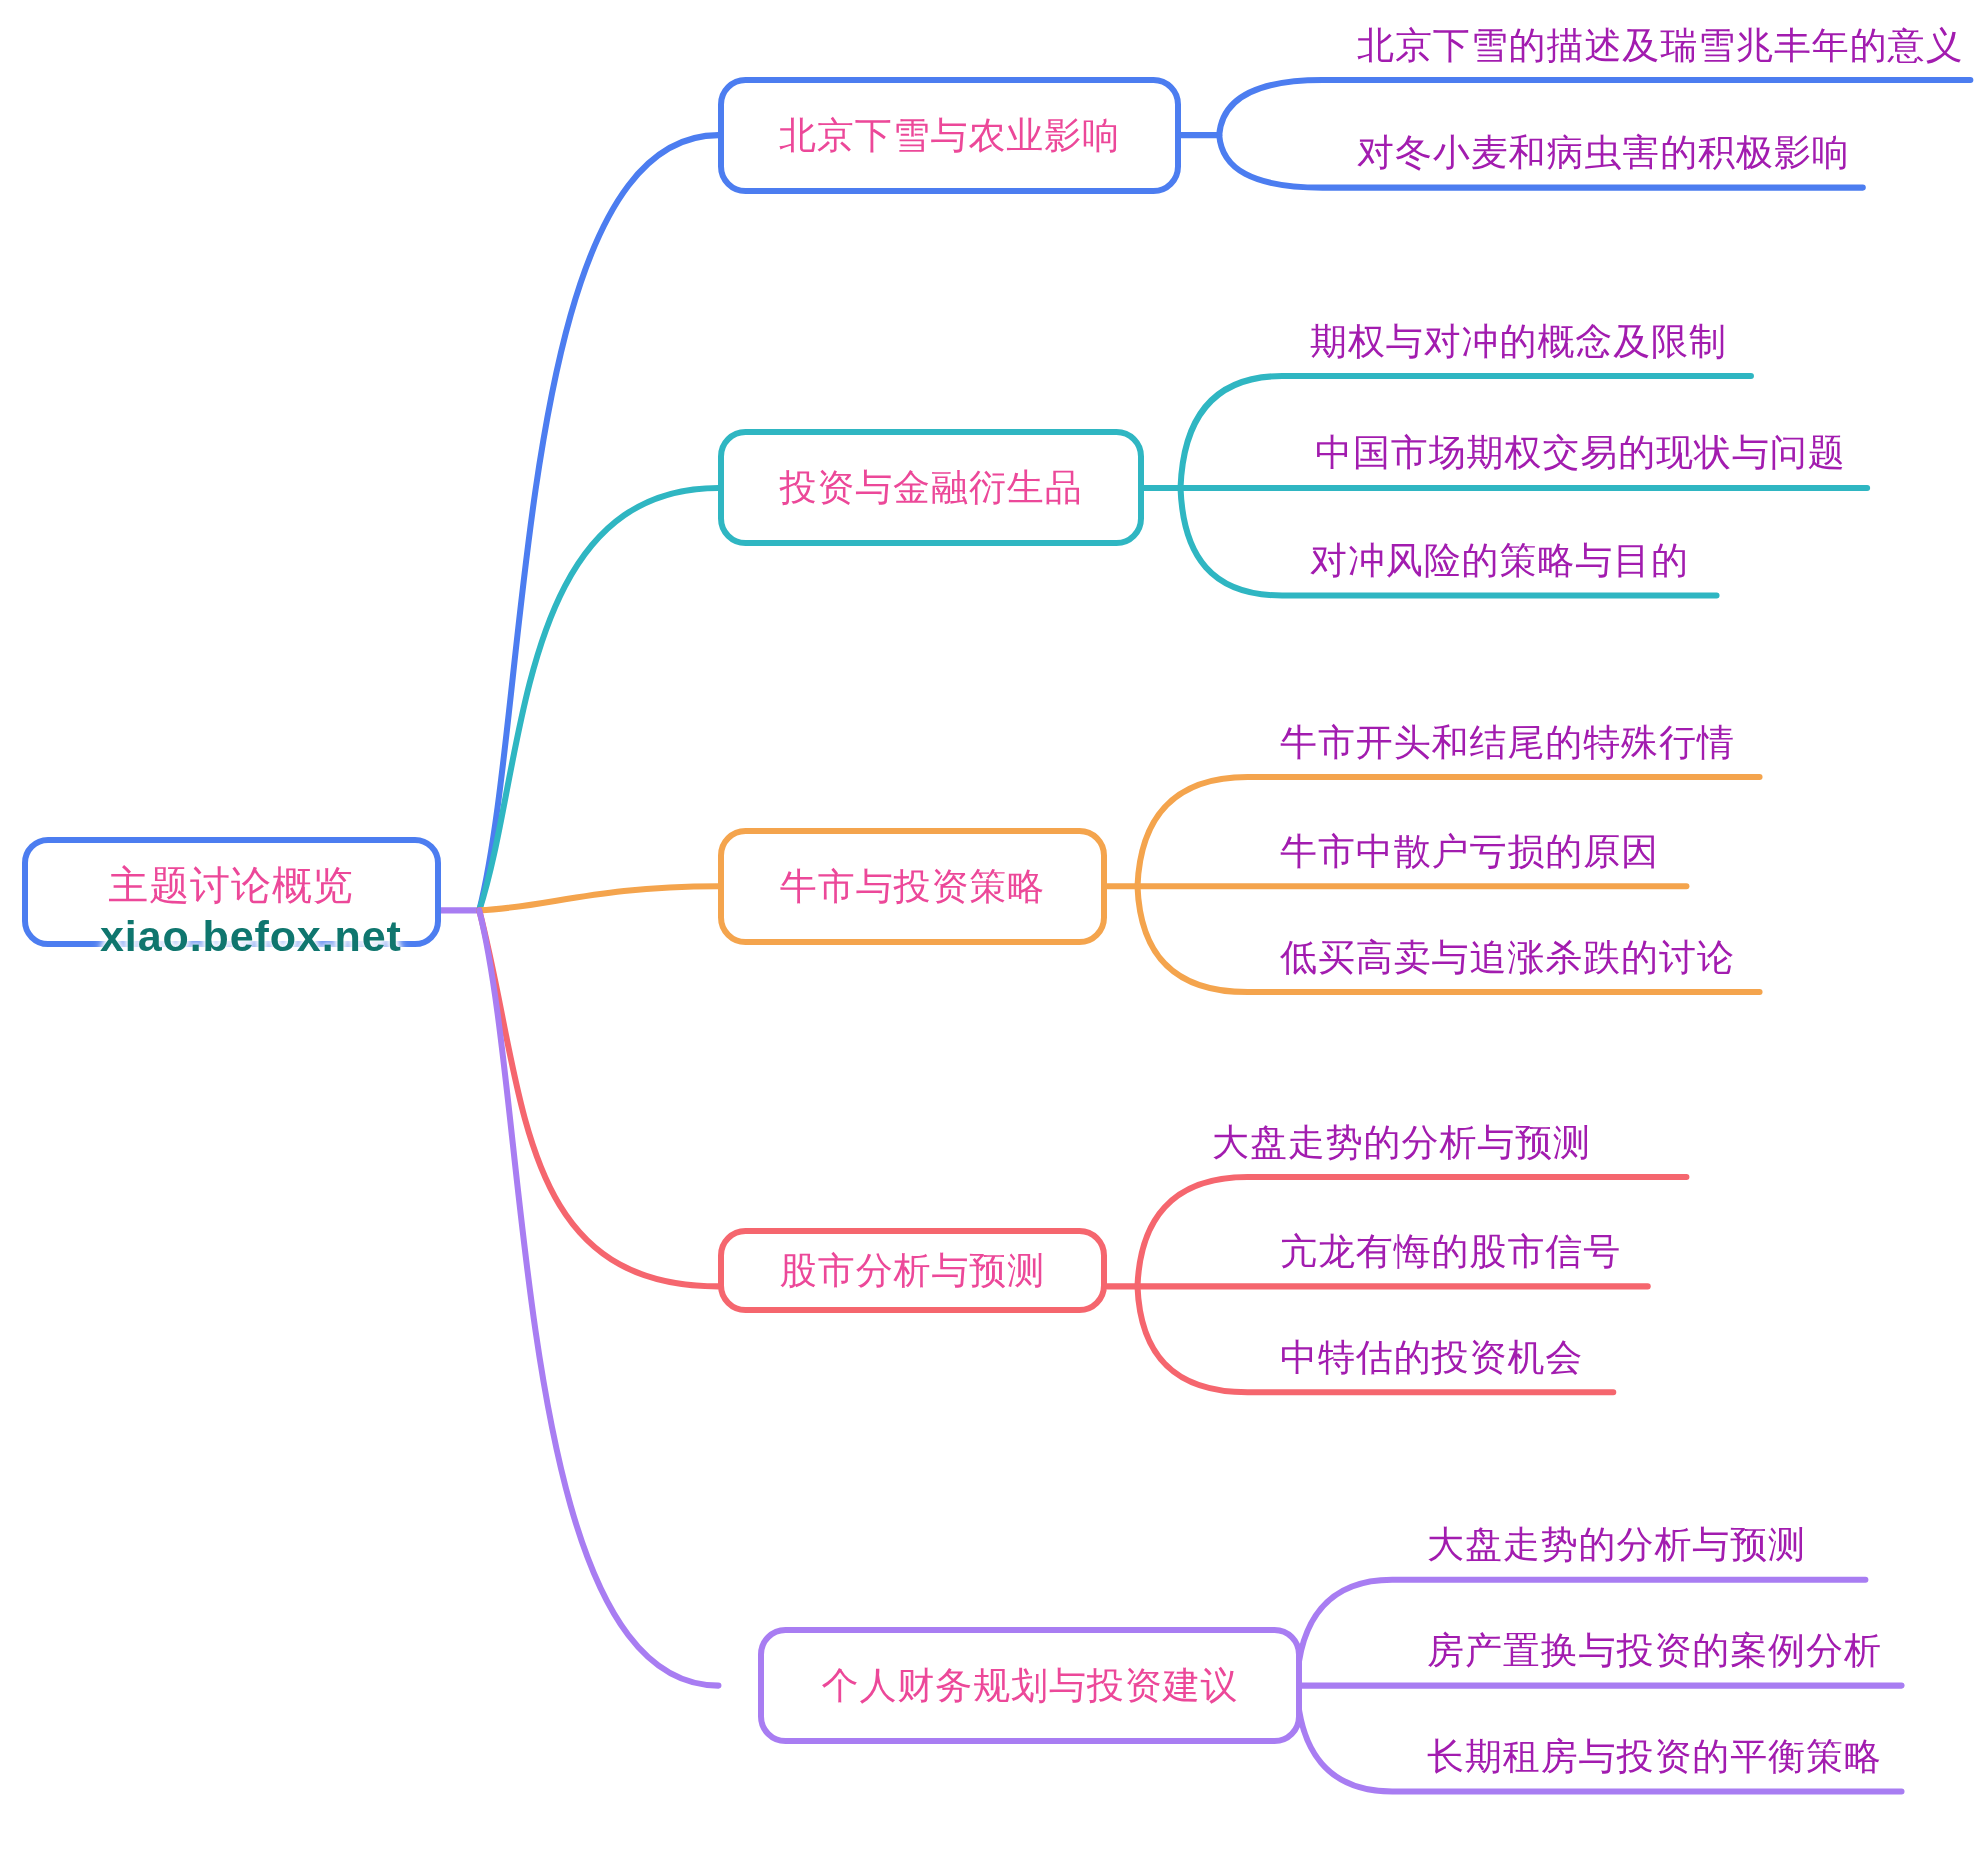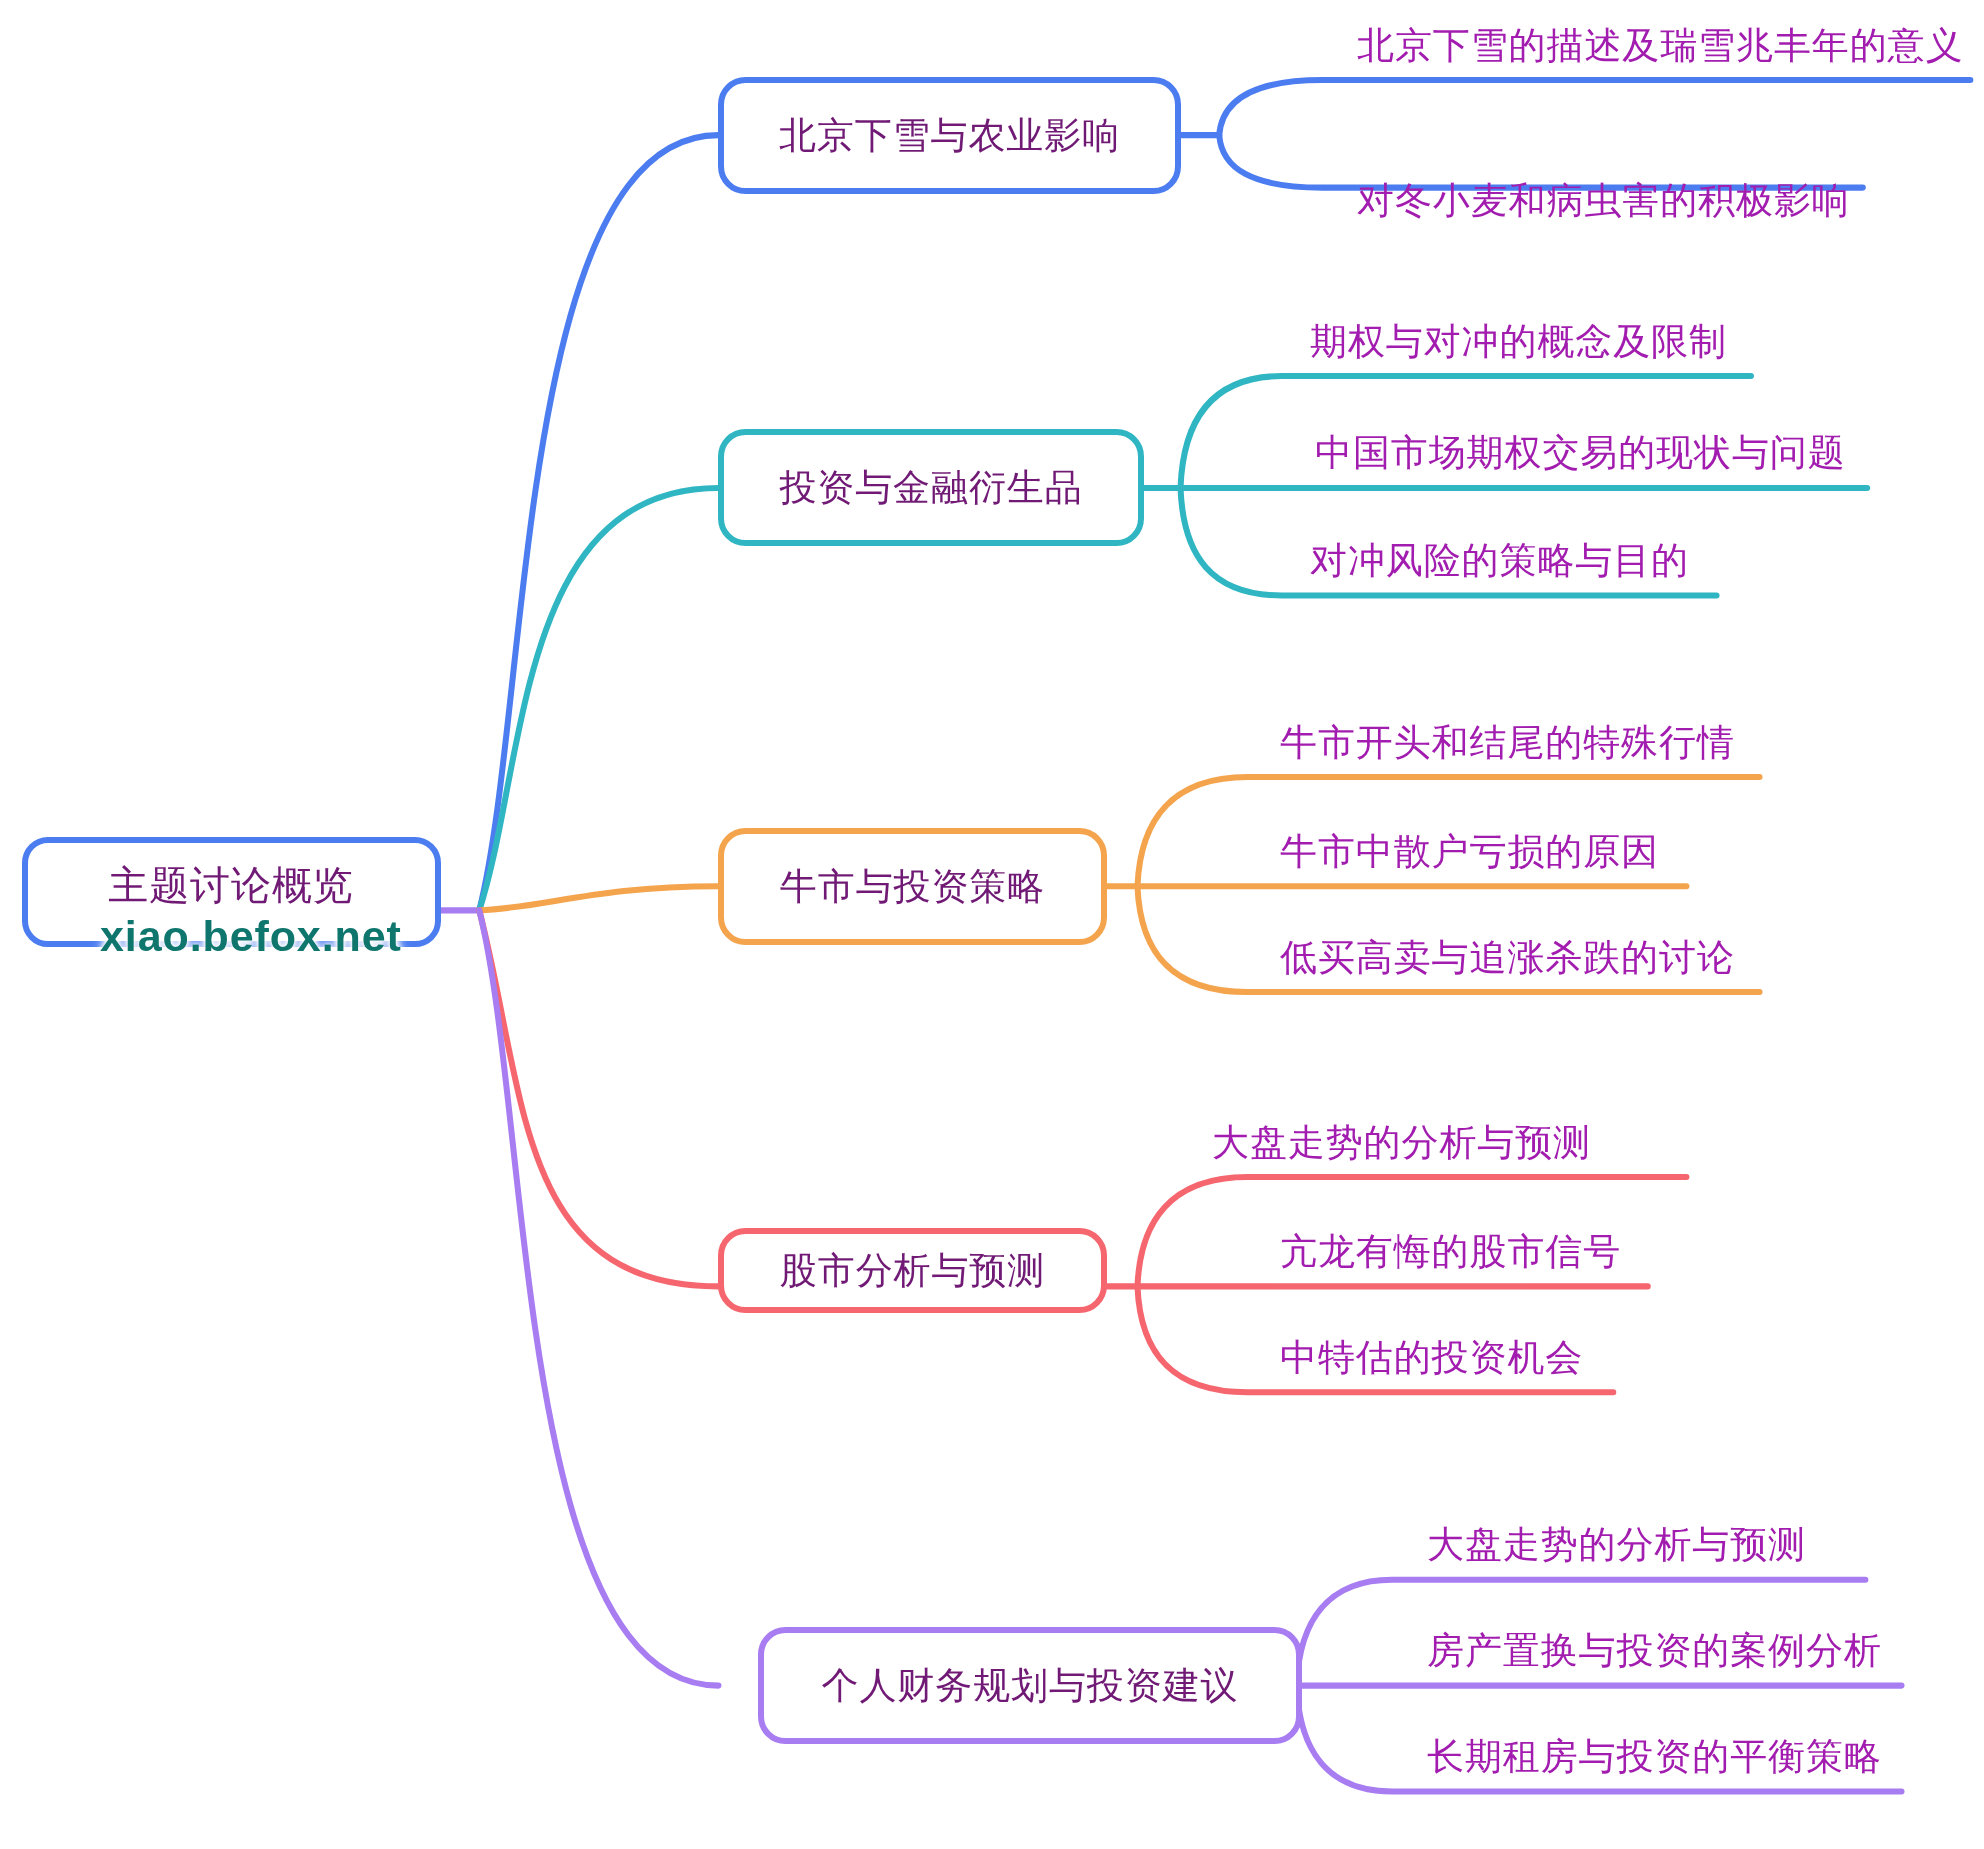--- a/index.html
+++ b/index.html
@@ -14,21 +14,21 @@
   #wires path{fill:none;stroke-width:7;stroke-linecap:round;}
 
   .node{
     position:absolute;
     box-sizing:border-box;
     background:#ffffff;
     border:6px solid #888;
     border-radius:27.5px;
     display:flex;align-items:center;justify-content:center;
     z-index:2;
-    color:#701a75;
+    color:#ec4899;
     font-size:37px;
     white-space:nowrap;
     letter-spacing:0.9px;
   }
   .root{font-size:40px;border-radius:26px;}
   .root .lbl{transform:translateY(-6.9px);}
   .b0{border-color:#4C7DF0;}
   .b1{border-color:#2FB6C2;}
   .b2{border-color:#F4A44D;}
   .b3{border-color:#F5666E;}
@@ -104,21 +104,21 @@
     <span>牛市与投资策略</span>
   </div>
   <div class="node b3" style="left:718px;top:1228px;width:389px;height:85px;">
     <span>股市分析与预测</span>
   </div>
   <div class="node b4" style="left:758px;top:1627px;width:544px;height:117px;">
     <span>个人财务规划与投资建议</span>
   </div>
 
   <div class="leaf" style="left:1357px;top:27px;">北京下雪的描述及瑞雪兆丰年的意义</div>
-  <div class="leaf" style="left:1357px;top:134px;margin-top:48px;">对冬小麦和病虫害的积极影响</div>
+  <div class="leaf" style="left:1357px;top:134px;">对冬小麦和病虫害的积极影响</div>
 
   <div class="leaf" style="left:1310px;top:323px;">期权与对冲的概念及限制</div>
   <div class="leaf" style="left:1315px;top:434px;">中国市场期权交易的现状与问题</div>
   <div class="leaf" style="left:1310px;top:542px;">对冲风险的策略与目的</div>
 
   <div class="leaf" style="left:1280px;top:724px;">牛市开头和结尾的特殊行情</div>
   <div class="leaf" style="left:1280px;top:833px;">牛市中散户亏损的原因</div>
   <div class="leaf" style="left:1280px;top:939px;">低买高卖与追涨杀跌的讨论</div>
 
   <div class="leaf" style="left:1212px;top:1124px;">大盘走势的分析与预测</div>

